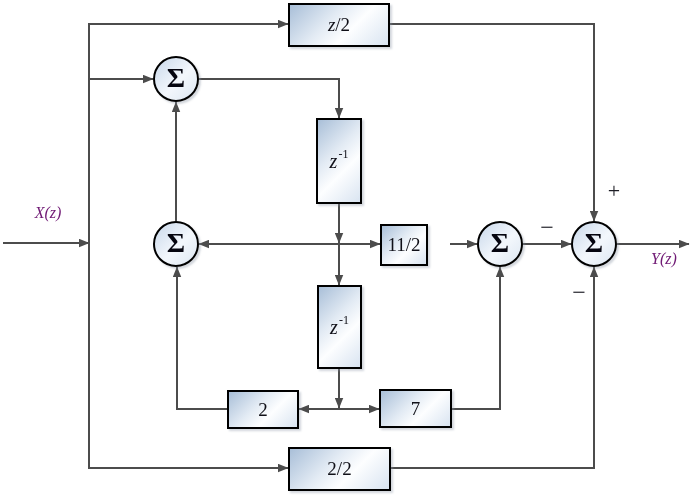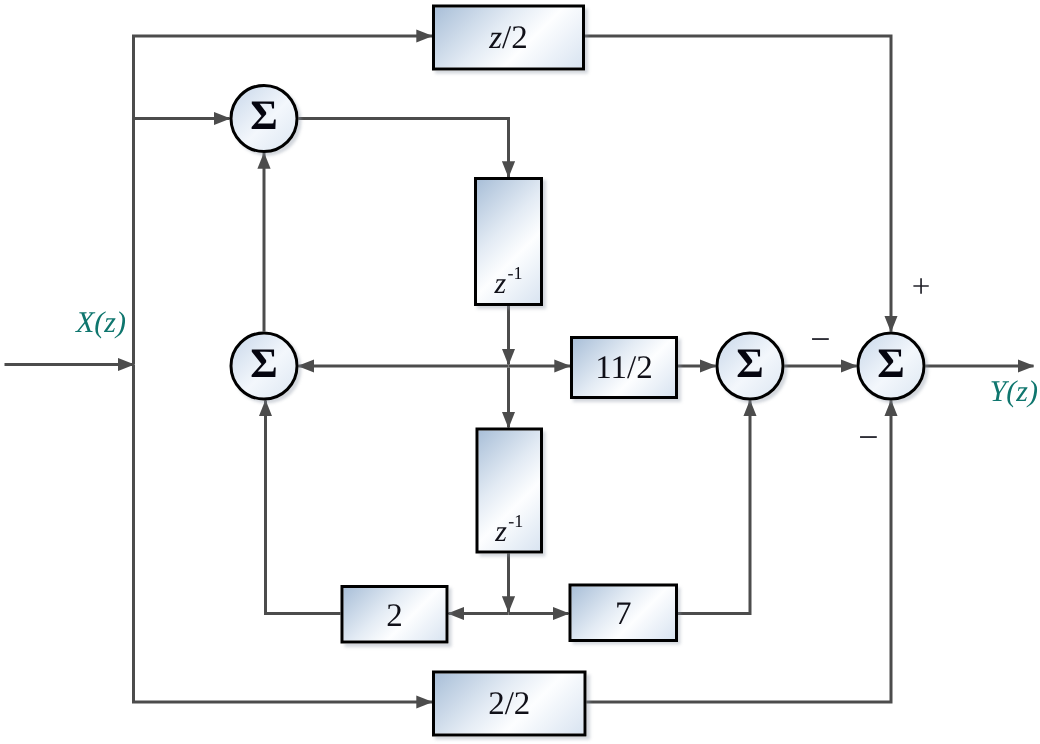--- a/index.html
+++ b/index.html
@@ -6,45 +6,45 @@
   #stage {
     position:relative; width:693px; height:496px; background:#ffffff;
     font-family:"Liberation Serif","DejaVu Serif",serif; overflow:hidden;
   }
   #wires { position:absolute; left:0; top:0; z-index:1; }
   .block {
     position:absolute; z-index:2; box-sizing:border-box;
     border:2px solid #000;
     background:linear-gradient(135deg,#a9bfd8 0%,#e3ebf4 40%,#fdfeff 62%,#d9e4f1 100%);
     display:flex; align-items:center; justify-content:center;
-    font-size:22px; color:#101018;
+    font-size:19px; color:#101018;
     box-shadow:2px 2px 2px rgba(140,150,165,0.38);
   }
   .summer {
     position:absolute; z-index:2; box-sizing:border-box;
     width:46px; height:46px; border-radius:50%;
     border:2px solid #000;
     background:linear-gradient(135deg,#c9d8ea 0%,#f3f7fc 55%,#dde7f2 100%);
     display:flex; align-items:center; justify-content:center;
     font-size:28px; font-weight:bold; color:#05050f; line-height:1;
     box-shadow:2px 2px 2px rgba(140,150,165,0.38);
     padding-bottom:3px;
   }
   .mathlabel {
-    position:absolute; z-index:2; font-style:italic; font-size:20px;
-    color:#0f766e; text-align:right;
+    position:absolute; z-index:2; font-style:italic; font-size:16px;
+    color:#701a75; text-align:center;
   }
   .sign {
     position:absolute; z-index:2; font-size:22px; color:#1c1c24;
     text-align:center; line-height:24px; width:24px; height:24px;
   }
   .base-it { font-style:italic; }
   .upright { font-style:normal; }
   sup.exp { font-size:12px; position:relative; top:-2px; font-style:normal; letter-spacing:0; margin-left:1px; }
-  .delay { font-size:20px;align-items:flex-end; }
+  .delay { font-size:20px; }
 </style>
 </head>
 <body>
 
 <div id="stage">
 
   <svg id="wires" width="693" height="496" viewBox="0 0 693 496">
     <defs>
       <marker id="ah" viewBox="0 0 10 8" refX="9.5" refY="4" markerWidth="11" markerHeight="9" markerUnits="userSpaceOnUse" orient="auto">
         <path d="M0,0 L10,4 L0,8 Z" fill="#4c4c4c"></path>
@@ -79,21 +79,21 @@
   </div>
 
   <div class="block delay" style="left:316px; top:118px; width:46px; height:86px;">
     <span><span class="base-it">z</span><sup class="exp">-1</sup></span>
   </div>
 
   <div class="block delay" style="left:317px; top:285px; width:45px; height:84px;">
     <span><span class="base-it">z</span><sup class="exp">-1</sup></span>
   </div>
 
-  <div class="block" style="left:380px; top:224px; width:72px; height:42px;">
+  <div class="block" style="left:380px; top:224px; width:48px; height:42px;">
     <span>11/2</span>
   </div>
 
   <div class="block" style="left:227px; top:390px; width:72px; height:39px;">
     <span>2</span>
   </div>
 
   <div class="block" style="left:379px; top:389px; width:73px; height:39px;">
     <span>7</span>
   </div>

